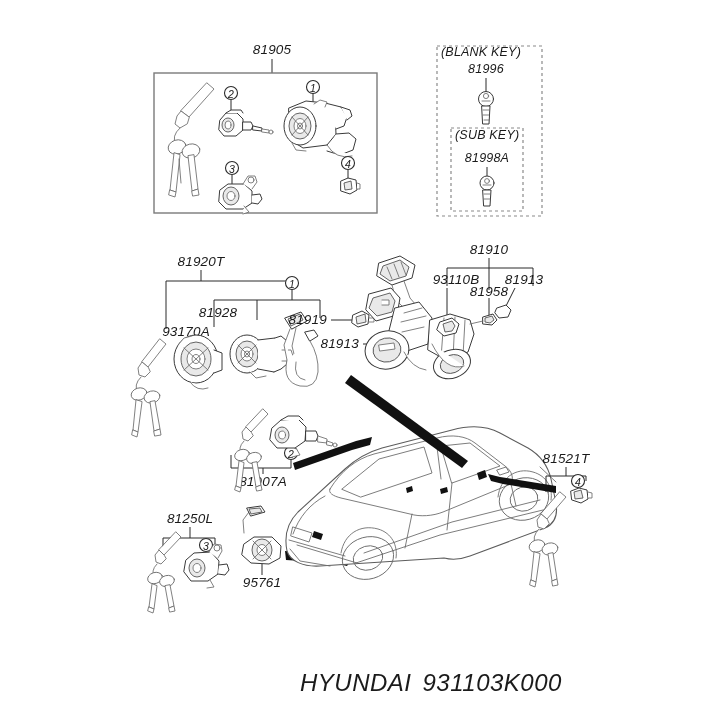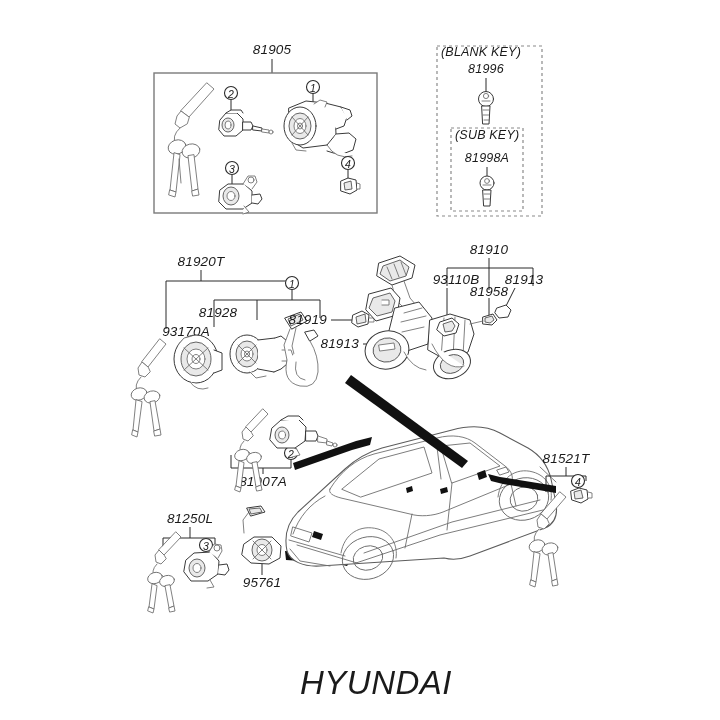--- a/index.html
+++ b/index.html
@@ -113,21 +113,21 @@
   #brand-text {
     position: absolute;
     left: 300px;
     top: 0;
     width: 420px;
     height: 75px;
     display: flex;
     align-items: center;
     justify-content: flex-start;
     font-family: "Liberation Sans", sans-serif;
-    font-size: 33px;
+    font-size: 24px;
     color: #1b1b1b;
     letter-spacing: 0.5px;
     white-space: nowrap;
   }
   #brand-text .sep { display: inline-block; width: 11px; }
 </style>
 </head>
 <body>
 
 <div id="page">
@@ -553,16 +553,17 @@
       <path class="arrow-blk" d="M556 486 L500 477 L488 474 L491 481 L503 484 L556 493 Z"></path>
     </g>
 
   </svg>
 
   <div id="footer">
 
     <div id="brand-text">
       <span>HYUNDAI</span>
       <span class="sep"></span>
+      <span>931103K000</span>
     </div>
   </div>
 
 </div>
 
 </body></html>

